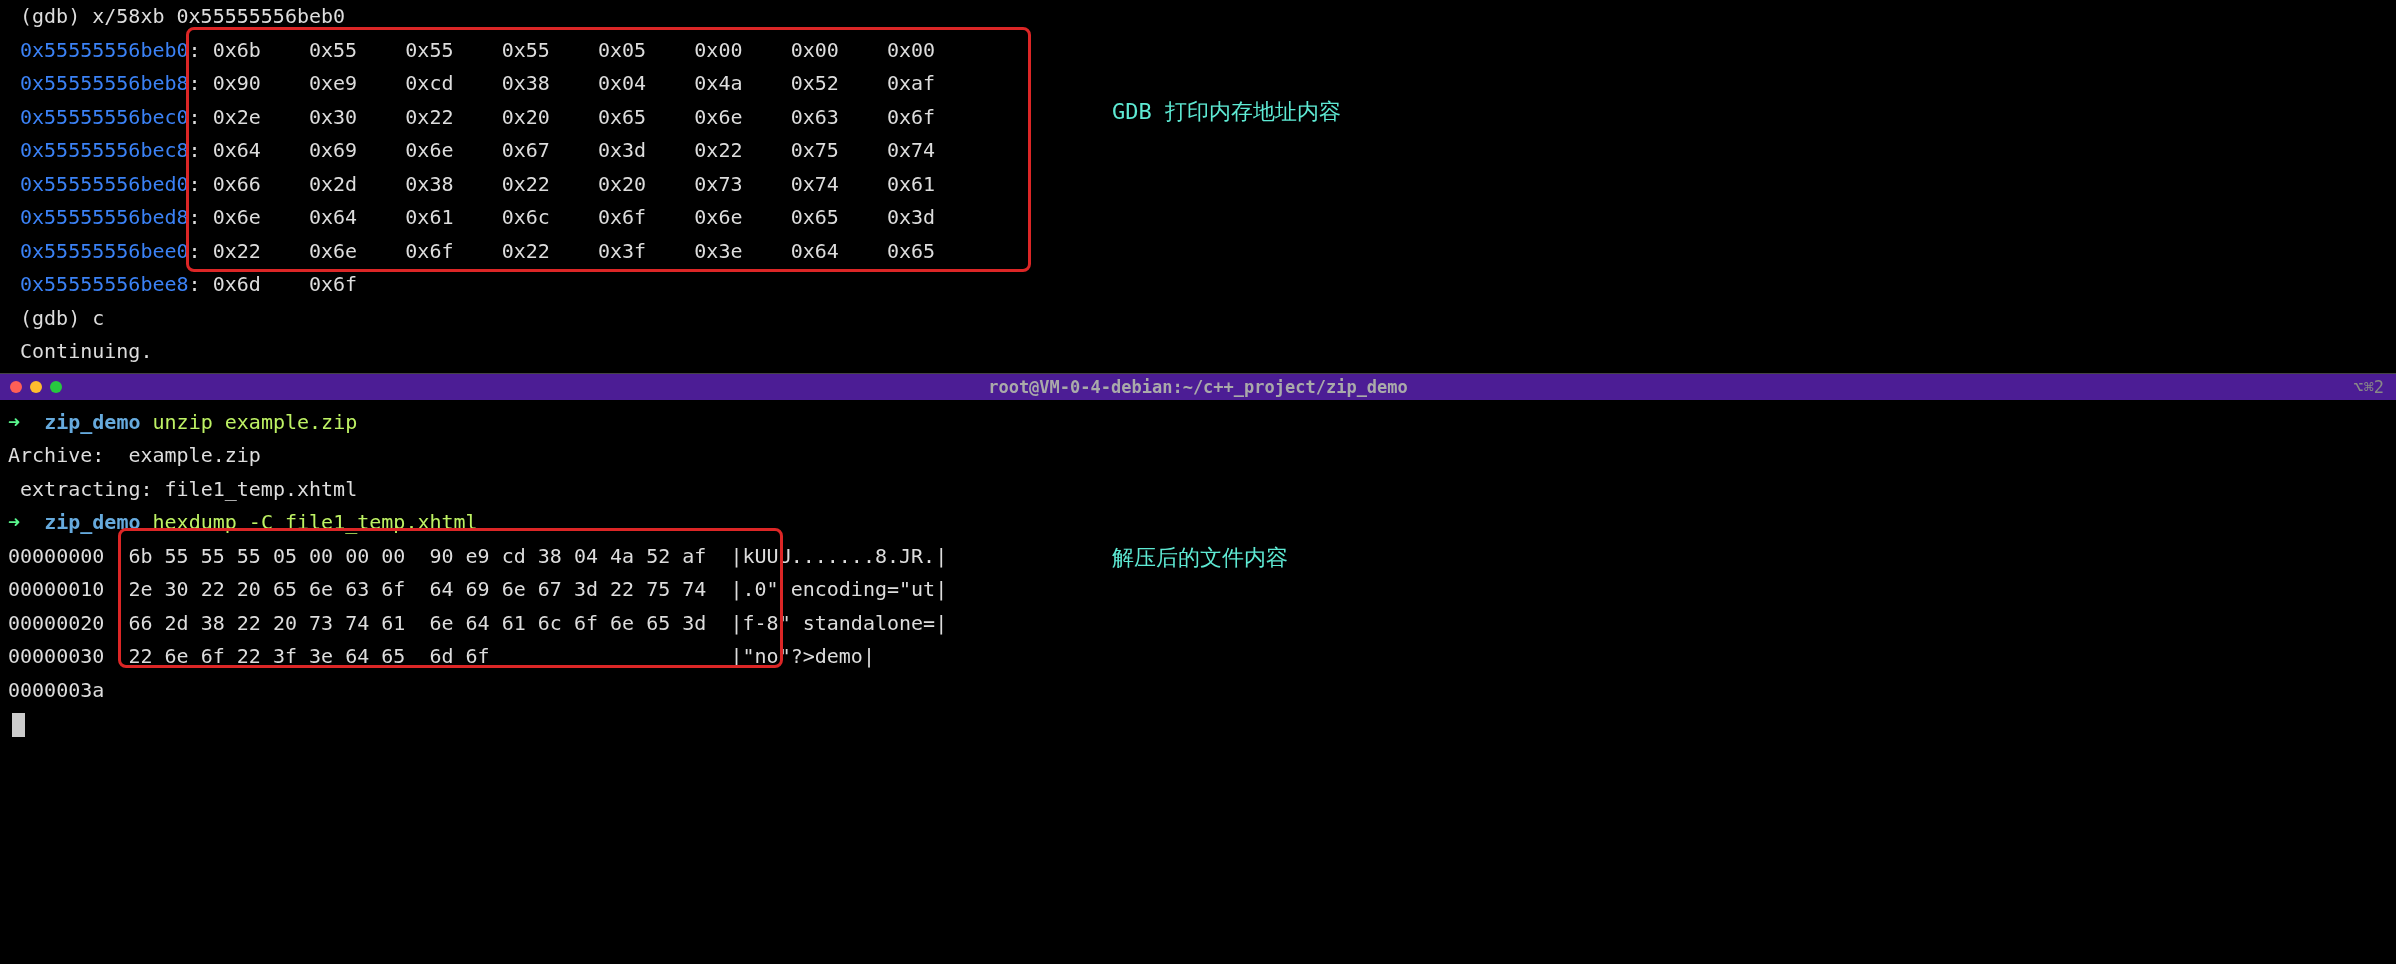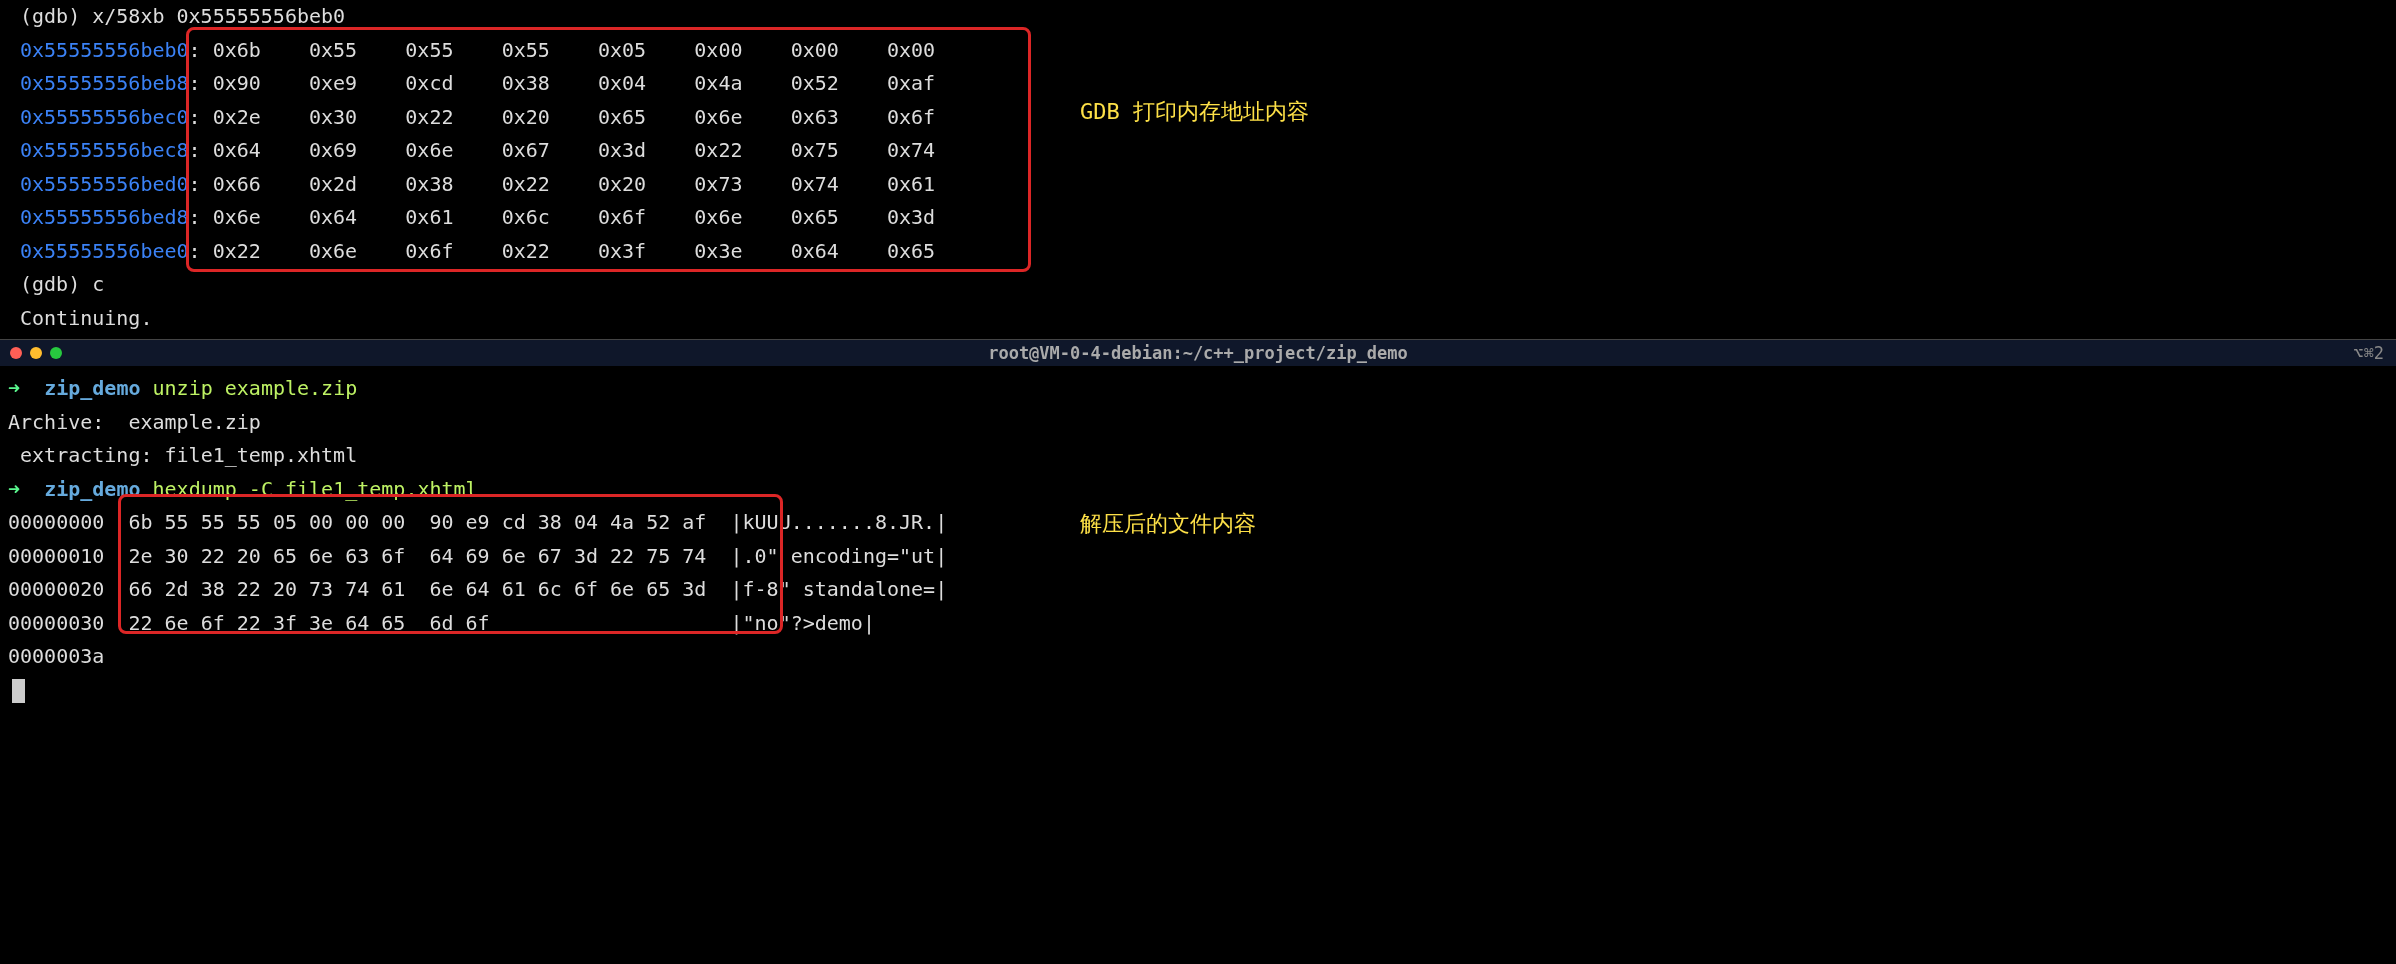--- a/index.html
+++ b/index.html
@@ -32,29 +32,30 @@
   position: absolute;
   border: 3px solid #dc2626;
   border-radius: 8px;
   left: 186px;
   top: 27px;
   width: 845px;
   height: 245px;
 }
 .annotation {
   position: absolute;
-  color: #fde047;
+  color: #5eead4;
   font-size: 22px;
+  margin-left: 32px;
 }
 .anno1 {
   left: 1080px;
   top: 97px;
 }
 .title-bar {
-  background: #0f172a;
+  background: #4c1d95;
   height: 27px;
   display: flex;
   align-items: center;
   padding: 0 10px;
   position: relative;
   border-top: 1px solid #444;
   margin-top: 4px;
 }
 .traffic-lights {
   display: flex;
@@ -125,20 +126,21 @@
 <div class="terminal-top">
   <div class="row">(gdb) x/58xb 0x55555556beb0</div>
   <div id="gdb-rows">
       <div class="row"><span class="addr">0x55555556beb0</span><span>: 0x6b    0x55    0x55    0x55    0x05    0x00    0x00    0x00    </span></div>
       <div class="row"><span class="addr">0x55555556beb8</span><span>: 0x90    0xe9    0xcd    0x38    0x04    0x4a    0x52    0xaf    </span></div>
       <div class="row"><span class="addr">0x55555556bec0</span><span>: 0x2e    0x30    0x22    0x20    0x65    0x6e    0x63    0x6f    </span></div>
       <div class="row"><span class="addr">0x55555556bec8</span><span>: 0x64    0x69    0x6e    0x67    0x3d    0x22    0x75    0x74    </span></div>
       <div class="row"><span class="addr">0x55555556bed0</span><span>: 0x66    0x2d    0x38    0x22    0x20    0x73    0x74    0x61    </span></div>
       <div class="row"><span class="addr">0x55555556bed8</span><span>: 0x6e    0x64    0x61    0x6c    0x6f    0x6e    0x65    0x3d    </span></div>
       <div class="row"><span class="addr">0x55555556bee0</span><span>: 0x22    0x6e    0x6f    0x22    0x3f    0x3e    0x64    0x65    </span></div>
+      <div class="row"><span class="addr">0x55555556bee8</span><span>: 0x6d    0x6f    </span></div>
     </div>
   <div class="row">(gdb) c</div>
   <div class="row">Continuing.</div>
   <div class="hex-box"></div>
   <div class="annotation anno1">GDB 打印内存地址内容</div>
 </div>
 
 <div class="title-bar">
   <div class="traffic-lights">
     <div class="dot red"></div>

